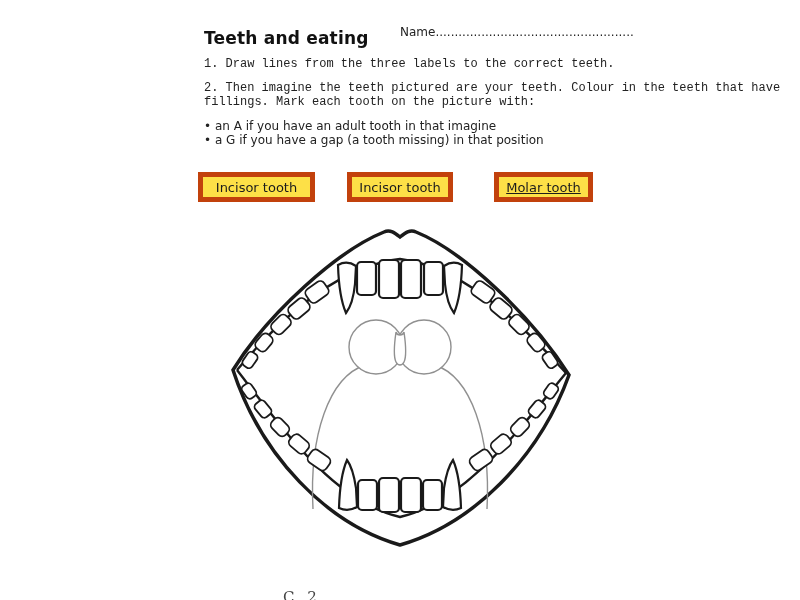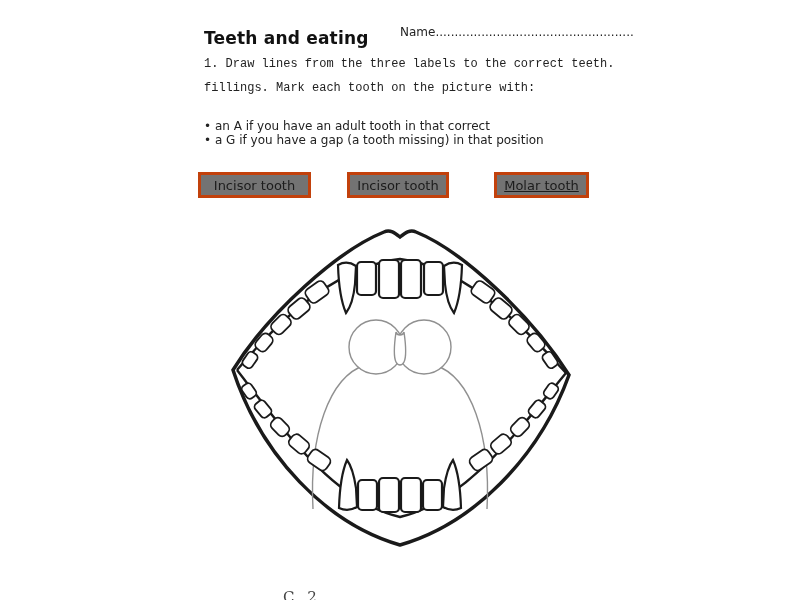--- a/index.html
+++ b/index.html
@@ -18,21 +18,21 @@
   .para{font-size:12px;line-height:14px;color:#222;font-family:Liberation Mono, monospace;}
   .p1{left:204px;top:57px;width:440px;}
   .p2{left:204px;top:81px;width:450px;}
   .p2 div{white-space:nowrap;}
   ul.marks{
     left:204px;top:119px;width:450px;margin:0;padding:0;list-style:none;
     font-size:12px;line-height:14px;color:#222;
   }
   ul.marks li::before{content:"\2022\00a0";}
   .toothbox{
-    top:172px;height:20px;border:3px solid #c2410c;background:#737373;
+    top:172px;height:20px;border:5px solid #c2410c;background:#fde047;
     display:flex;align-items:center;justify-content:center;
     font-size:13px;color:#1c1c1c;box-sizing:content-box;
   }
   .box-incisor{left:198px;width:107px;}
   .box-canine{left:347px;width:96px;}
   .box-molar{left:494px;width:89px;text-decoration:underline;}
   .mouth{left:217px;top:220px;width:364px;height:330px;}
   .footer-frag{
     left:283px;top:588px;font-family:"DejaVu Serif","Liberation Serif",serif;
     font-size:15px;color:#444;letter-spacing:4px;
@@ -46,25 +46,26 @@
 <body>
 
 <div id="sheet">
 
   <div class="abs title">Teeth and eating</div>
   <div class="abs nameline">Name....................................................</div>
 
   <div class="abs para p1">1. Draw lines from the three labels to the correct teeth.</div>
 
   <div class="abs para p2">
+    <div>2. Then imagine the teeth pictured are your teeth. Colour in the teeth that have</div>
     <div>fillings. Mark each tooth on the picture with:</div>
   </div>
 
   <ul class="abs marks">
-    <li>an A if you have an adult tooth in that correct</li>
+    <li>an A if you have an adult tooth in that imagine</li>
     <li>a G if you have a gap (a tooth missing) in that position</li>
   </ul>
 
   <div class="abs toothbox box-incisor">Incisor tooth</div>
   <div class="abs toothbox box-canine">Incisor tooth</div>
   <div class="abs toothbox box-molar">Molar tooth</div>
 
   <svg class="abs mouth" viewBox="0 0 364 330" width="364" height="330" xmlns="http://www.w3.org/2000/svg">
 
     <path class="lipline" stroke-width="3.5" fill="#ffffff" d="M 16,150 C 52,92 122,30 167,12 C 173,9 178,13 183,17 C 188,13 193,9 199,12 C 246,31 315,96 352,155 C 322,238 256,304 183,325 C 110,304 44,236 16,150 Z"></path>

